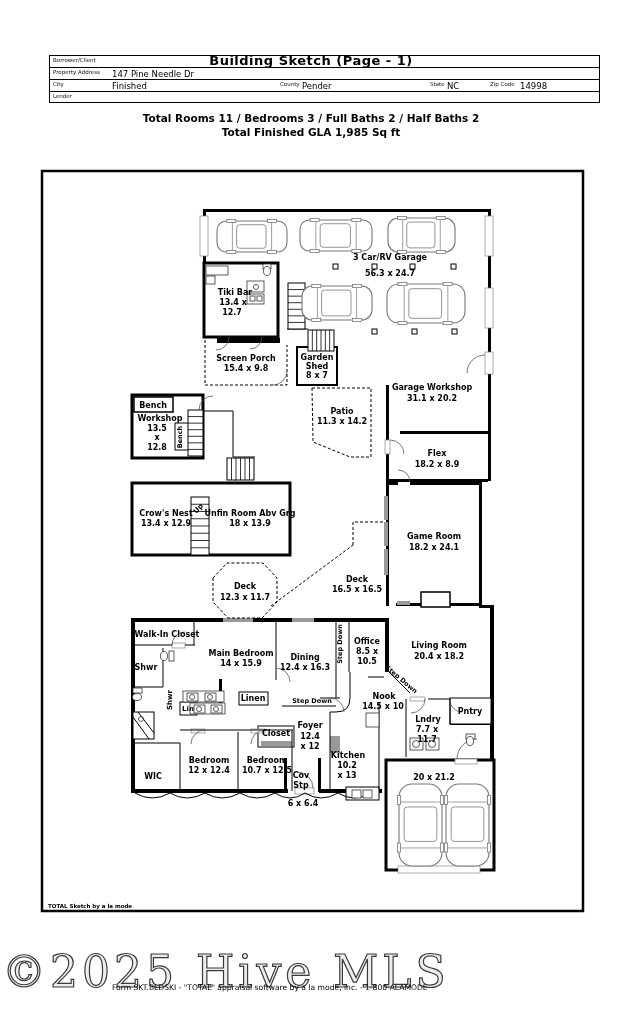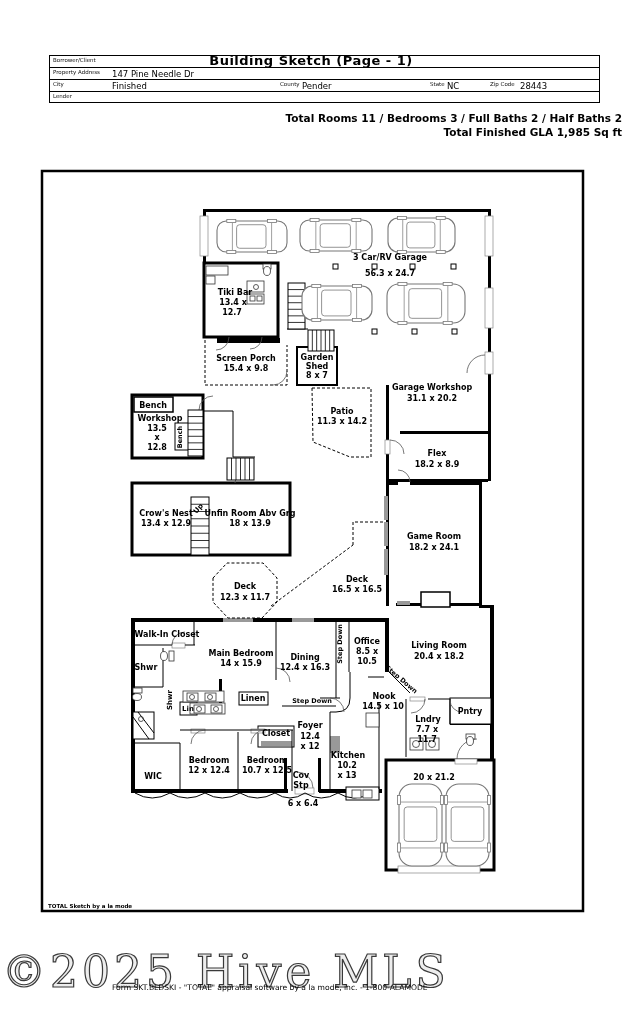--- a/index.html
+++ b/index.html
@@ -6,21 +6,21 @@
   .page{position:relative;width:622px;height:1024px;background:#fff;overflow:hidden;
         font-family:"Liberation Sans",sans-serif;color:#000;}
   .title{position:absolute;top:33px;left:0;width:622px;text-align:center;
          font-family:"DejaVu Sans",sans-serif;font-size:13px;font-weight:bold;letter-spacing:.5px;margin-top:20px;}
   .formtable{position:absolute;left:37px;top:55px;width:549px;height:46px;border:1px solid #000;margin-left:12px;}
   .frow{position:relative;border-top:1px solid #000;height:11px;}
   .frow:first-child{border-top:none;}
   .frow.tall{height:11px;}
   .flabel{position:absolute;top:1px;font-size:5.5px;font-family:"DejaVu Sans",sans-serif;color:#111;}
   .fval{position:absolute;top:1px;font-size:8.5px;font-family:"DejaVu Sans",sans-serif;color:#000;}
-  .summary{position:absolute;left:0;width:622px;text-align:right;
+  .summary{position:absolute;left:0;width:622px;text-align:center;
            font-family:"DejaVu Sans",sans-serif;font-size:10.5px;font-weight:bold;}
   #plan{position:absolute;left:0;top:0;}
   .watermark{position:absolute;left:2px;top:946px;font-family:"DejaVu Serif",serif;
              font-size:44px;letter-spacing:4px;color:rgba(0,0,0,0.07);
              -webkit-text-stroke:1.2px #3a3a3a;white-space:nowrap;z-index:2;}
   .footerline{position:absolute;left:112px;top:983px;font-size:7.6px;
               font-family:"DejaVu Sans",sans-serif;color:#000;z-index:3;white-space:nowrap;}
 </style>
 </head>
 <body>
@@ -39,21 +39,21 @@
       <span class="fval" style="left:62px">147 Pine Needle Dr</span>
     </div>
     <div class="frow tall">
       <span class="flabel" style="left:3px">City</span>
       <span class="fval" style="left:62px">Finished</span>
       <span class="flabel" style="left:230px">County</span>
       <span class="fval" style="left:252px">Pender</span>
       <span class="flabel" style="left:380px">State</span>
       <span class="fval" style="left:397px">NC</span>
       <span class="flabel" style="left:440px">Zip Code</span>
-      <span class="fval" style="left:470px">28443</span>
+      <span class="fval" style="left:470px">14998</span>
     </div>
     <div class="frow">
       <span class="flabel" style="left:3px">Lender</span>
       <span class="fval" style="left:62px"></span>
     </div>
   </div>
 
   <div class="summary" style="top:112px">Total Rooms 11 / Bedrooms 3 / Full Baths 2 / Half Baths 2</div>
   <div class="summary" style="top:126px">Total Finished GLA 1,985 Sq ft</div>
 

